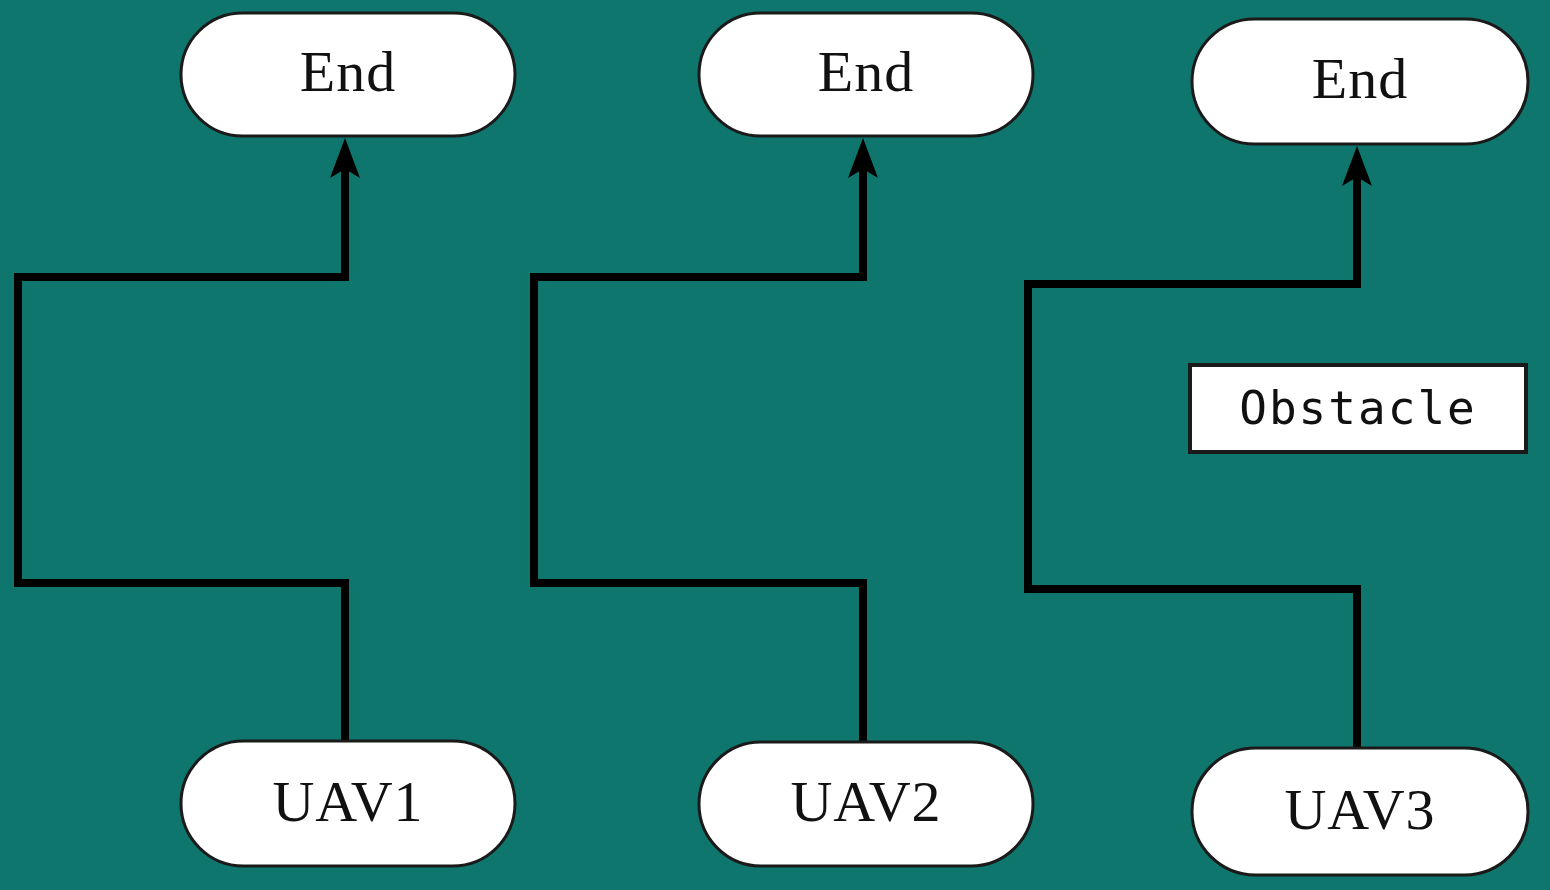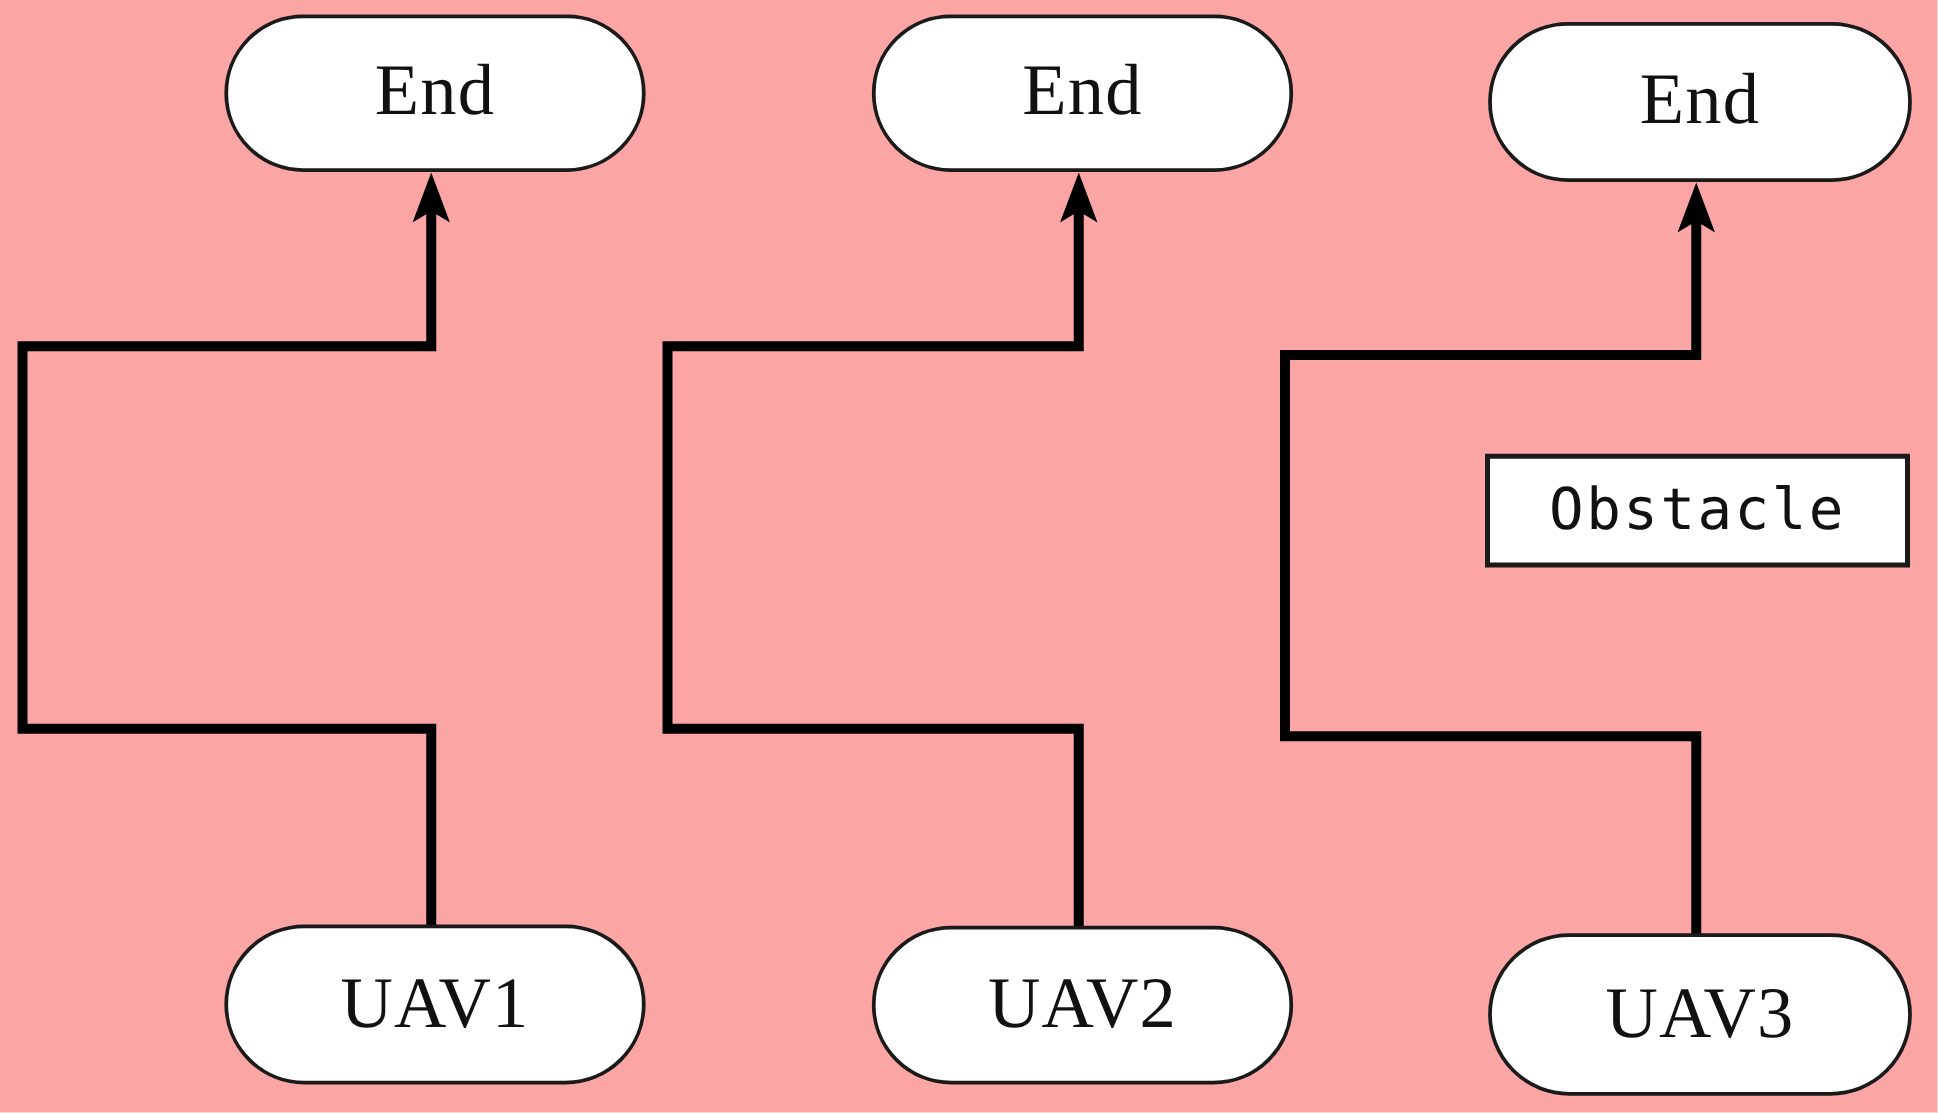--- a/index.html
+++ b/index.html
@@ -7,21 +7,21 @@
     padding: 0;
     background: #ffffff;
   }
   body {
     font-family: "Liberation Serif", serif;
   }
   #canvas {
     position: relative;
     width: 1550px;
     height: 890px;
-    background: #fca5a5;
+    background: #0f766e;
     overflow: hidden;
   }
   #diagram-svg {
     position: absolute;
     top: 0;
     left: 0;
     width: 1550px;
     height: 890px;
     display: block;
   }

